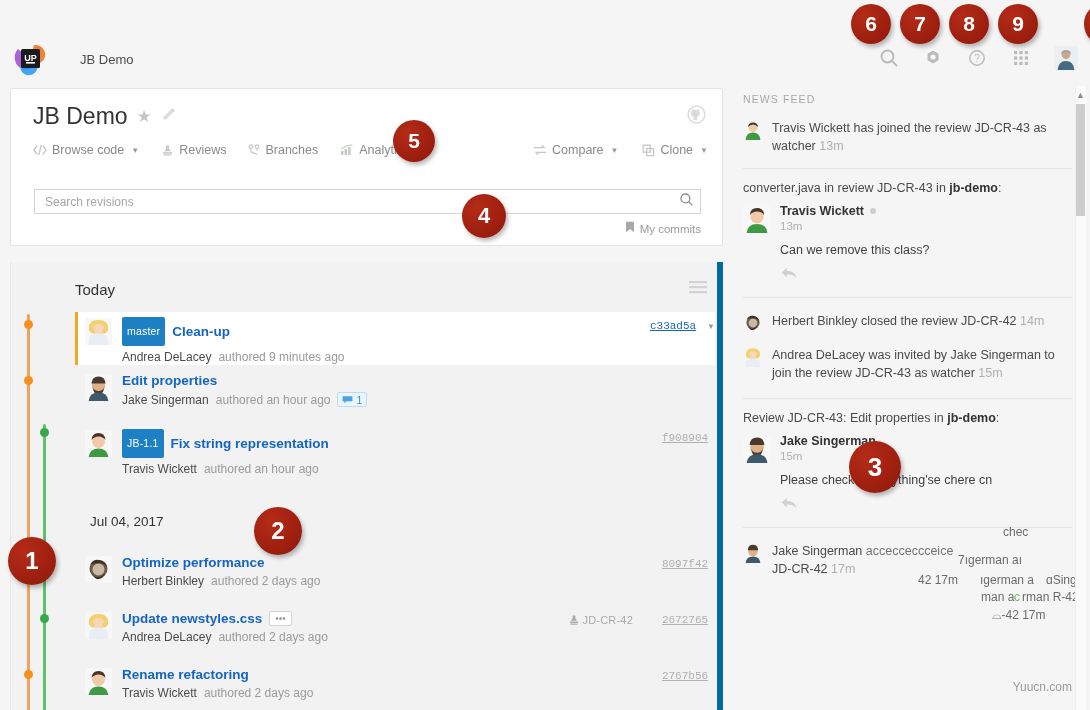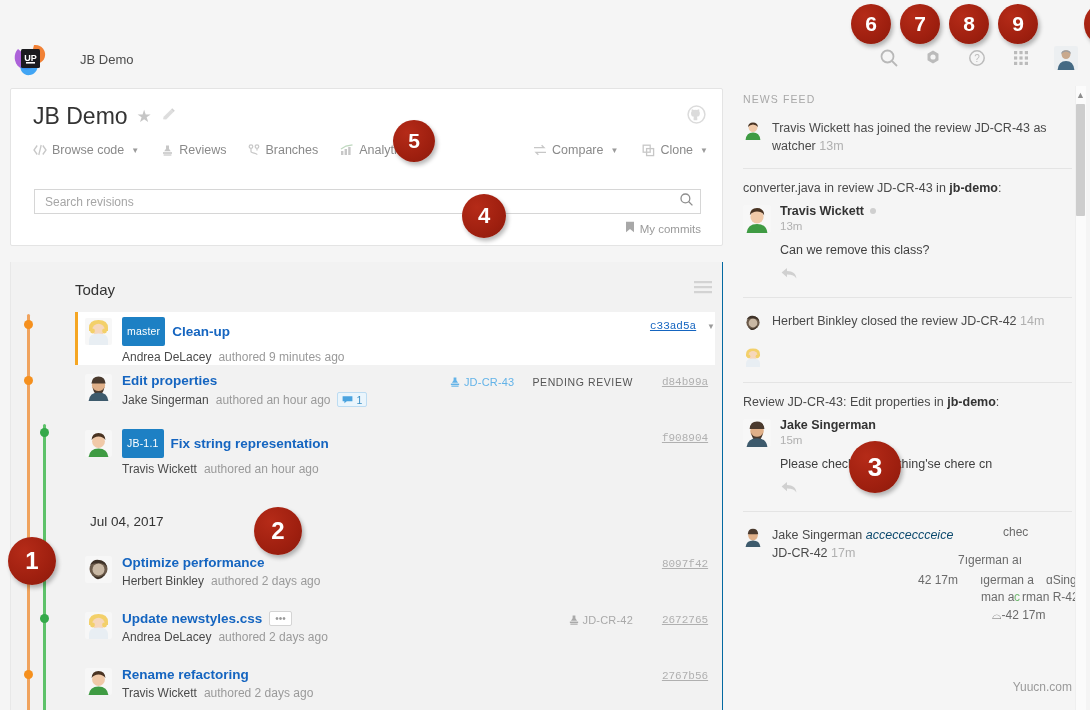--- a/index.html
+++ b/index.html
@@ -68,21 +68,21 @@
   }
   .searchbox input::placeholder { color: #a6a6a6; }
   .mycommits {
     position: absolute; right: 0; top: 32px; display: flex; align-items: flex-end; gap: 5px;
     font-size: 11.5px; color: #9a9a9a;
   }
 
   
   .revpanel {
     position: absolute; left: 10px; top: 262px; width: 713px; height: 448px;
-    background: #f2f2f2; border-left: 1px solid #e8e8e8; border-right:1px solid #0369a1;
+    background: #f2f2f2; border-left: 1px solid #e8e8e8; border-right:6px solid #0369a1;
   }
   .rp-head {
     position: absolute; left: 64px; top: 18px; right: 10px;
     display: flex; align-items: center;
   }
   .rp-head-title { font-size: 15px; color: #333; }
   .hamburger { margin-left: auto; opacity: .35; }
 
   .daterow {
     position: absolute; left: 79px; font-size: 13.5px; color: #333;
@@ -136,21 +136,21 @@
   .ago { color: #b0b0b0; }
   .hr { height: 1px; background: #e4e4e4; margin: 2px 0 12px 3px; }
   .ctx { font-size: 12.5px; color: #4a4a4a; padding: 0 0 9px 3px; }
   .ctx b { color: #333; }
   .comment { display: flex; gap: 9px; padding-left: 3px; }
   .cmt-name { font-size: 12.5px; font-weight: bold; color: #333; display: flex; align-items: center; gap: 6px; }
   .onlinedot { width: 6px; height: 6px; border-radius: 50%; background: #cfcfcf; display:inline-block; }
   .cmt-time { font-size: 11.5px; color: #b0b0b0; margin-top: 2px; }
   .cmt-text { font-size: 12.5px; color: #3f3f3f; margin-top: 11px; }
   .reply-icon { margin-top: 9px; opacity: .4; }
-  .green-txt { color: #0c4a6e; font-style: italic; }
+  .green-txt { color: #737373; }
 
   
   .glitch { position: absolute; font-size: 12px; color: #6b6b6b; white-space: nowrap; }
 
   
   .sb-track { position: absolute; right: 4px; top: 86px; width: 11px; height: 624px; background: #fbfbfb; border-left: 1px solid #efefef; }
   .sb-up { position: absolute; right: 5px; top: 90px; font-size: 9px; color: #8d8d8d; }
   .sb-thumb { position: absolute; right: 5px; top: 104px; width: 9px; height: 112px; background: #cdcdcd; border-radius: 1px; }
 
   .watermark { position: absolute; right: 18px; bottom: 16px; font-size: 12px; color: #9a9a9a; }
@@ -391,32 +391,20 @@
           <span class="rev-author">Jake Singerman</span>
           <span>authored an hour ago</span>
           <span class="cmt-badge">
             <svg width="11" height="9" viewBox="0 0 11 9">
                 <path d="M.6 1.2 h9.8 v5 h-5.6 l-2.4 2 v-2 h-1.8z" fill="#4aa3df"></path>
               </svg>
             <span>1</span>
           </span>
         </span>
       </span>
-      <span class="rev-right">
-        <span class="review-tag">
-          <svg width="12" height="12" viewBox="0 0 13 13">
-              <path d="M5 1.5 h3 v3.2 l1.8 2.6 h-6.6 l1.8-2.6 z" fill="#63b3e8"></path>
-              <rect x="2" y="8.2" width="9" height="1.6" fill="#63b3e8"></rect>
-              <rect x="2.6" y="10.4" width="7.8" height="1.2" fill="#63b3e8"></rect>
-            </svg>
-          <span>JD-CR-43</span>
-        </span>
-        <span class="review-state">PENDING REVIEW</span>
-        <span class="rev-hash">d84b99a</span>
-      </span>
     </div>
 
     <div class="rev" style="top:162px;">
       <span class="rev-avatar">
         <svg width="27" height="27" viewBox="0 0 27 27">
             <rect width="27" height="27" fill="#f7f7f7"></rect>
             <circle cx="13.5" cy="11.5" r="6.4" fill="#f0c9a8"></circle>
             <path d="M6.6 10 Q7 3 13.5 3 Q20 3 20.4 10 Q18 6.4 13.5 6.4 Q9 6.4 6.6 10Z" fill="#4a3423"></path>
             <path d="M3.6 27 Q4.6 18.4 13.5 18.4 Q22.4 18.4 23.4 27Z" fill="#3f9b43"></path>
           </svg>
@@ -582,20 +570,21 @@
       <span class="feed-av">
         <svg width="20" height="20" viewBox="0 0 20 20">
             <rect width="20" height="20" fill="#f5f5f5"></rect>
             <path d="M3 7.4 Q3 1.6 10 1.6 Q17 1.6 17 7.4 v2 h-14z" fill="#f3d06a"></path>
             <circle cx="10" cy="8.6" r="4.6" fill="#f6d7bc"></circle>
             <path d="M3 16.6 Q3 11.4 10 11.4 Q17 11.4 17 16.6 v3.4 h-14z" fill="#e8eef3"></path>
             <circle cx="5.6" cy="9.4" r="1.8" fill="#f3d06a"></circle>
             <circle cx="14.4" cy="9.4" r="1.8" fill="#f3d06a"></circle>
           </svg>
       </span>
+      <span><span>Andrea DeLacey was invited by Jake Singerman to join the review JD-CR-43 as watcher</span> <span class="ago">15m</span></span>
     </div>
 
     <div class="hr" style="margin-top:4px;"></div>
 
     <div class="ctx"><span>Review JD-CR-43: Edit properties in </span><b>jb-demo</b><span>:</span></div>
 
     <div class="comment">
       <span class="feed-av big">
         <svg width="28" height="28" viewBox="0 0 28 28">
             <rect width="28" height="28" fill="#f7f7f7"></rect>

